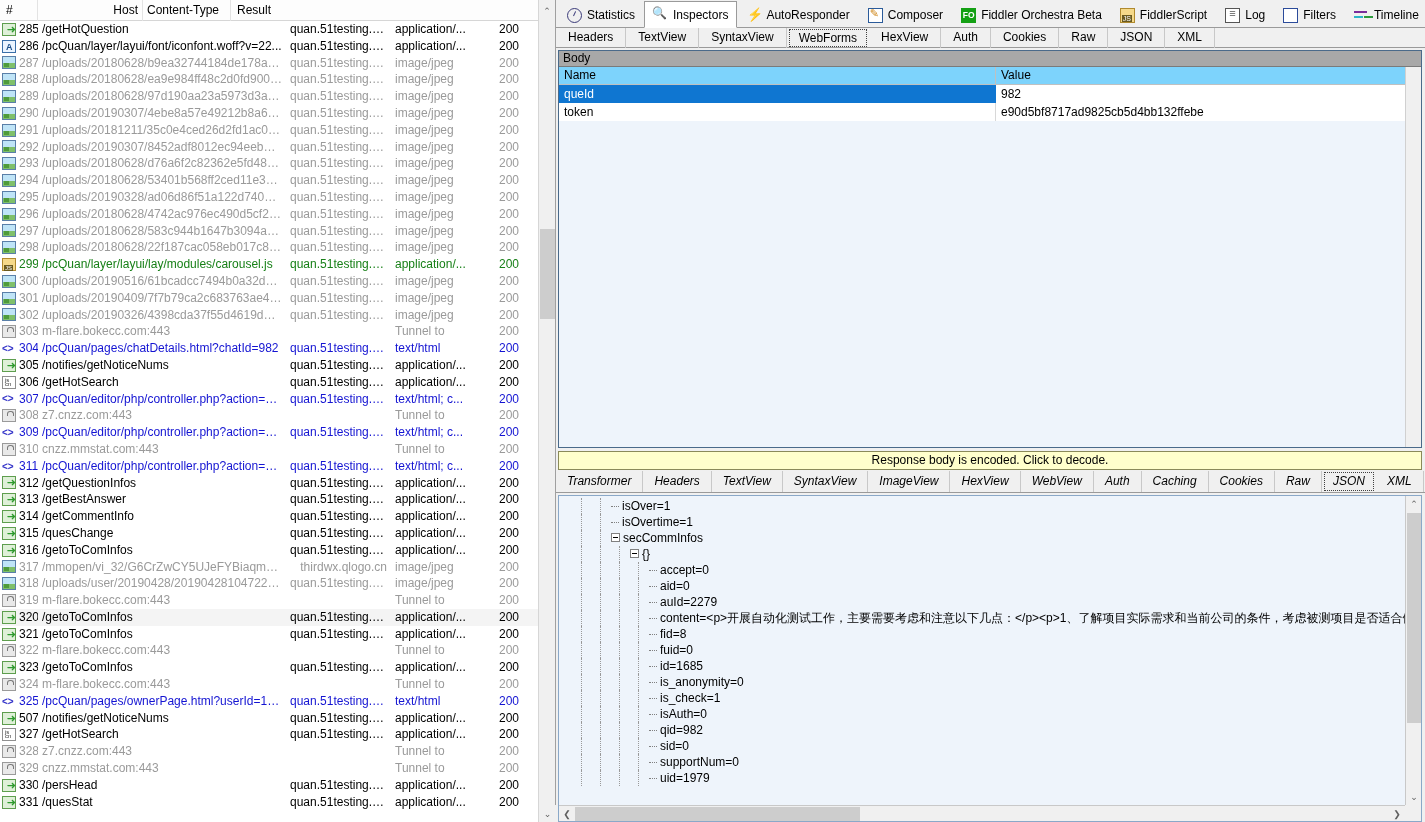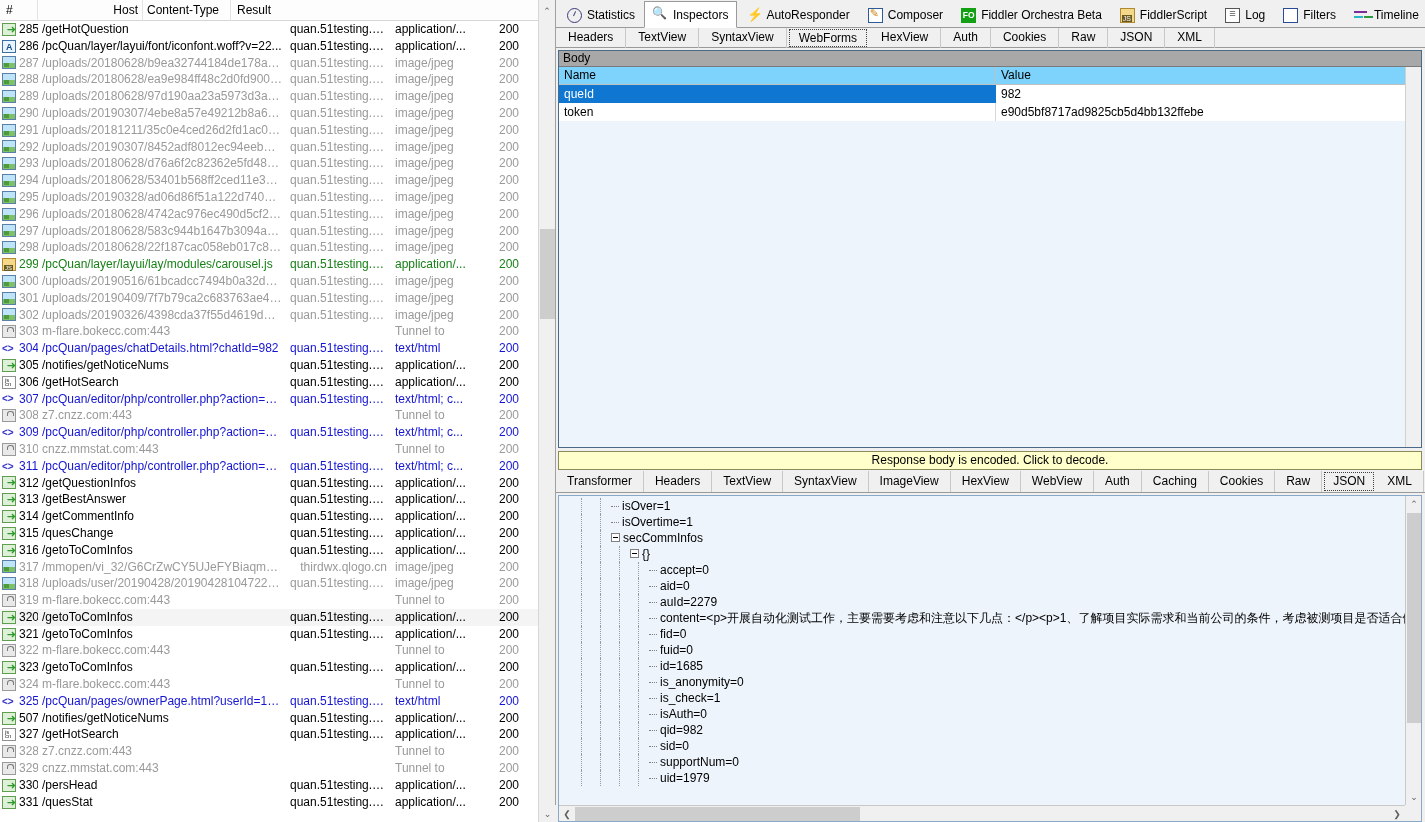--- a/index.html
+++ b/index.html
@@ -210,20 +210,21 @@
     display: flex; align-items: center;
     background: #f0f0f0;
     border-bottom: 1px solid #9a9a9a;
     margin-top: 2px;
   }
   .low-tab {
     height: 21px; line-height: 20px; padding: 0 11px;
     font-size: 12px; color: #000;
     border-right: 1px solid #c8c8c8;
     white-space: nowrap;
+    font-style: italic;
   }
   .low-tab.sel {
     border: 1px dotted #404040;
     height: 19px; line-height: 17px; margin: 0 2px; padding: 0 8px;
   }
 
   
   .json-pane {
     flex: 1 1 auto;
     background: #eef4fb;
@@ -950,21 +951,21 @@
             <div class="jspacer" style="width: 22px;"></div>
             <div class="jguide"></div>
             <div class="jspacer" style="width: 18px;"></div>
             <div class="jguide"></div>
             <div class="jspacer" style="width: 18px;"></div>
             <div class="jguide"></div>
             <div class="jspacer" style="width: 18px;"></div>
             <div class="jguide"></div>
             <div class="jspacer" style="width: 10px;"></div>
             <div class="jdash"></div>
-            <div class="jlabel">fid=0</div>
+            <div class="jlabel">fid=8</div>
           </div>
           <div class="jrow">
             <div class="jspacer" style="width: 22px;"></div>
             <div class="jguide"></div>
             <div class="jspacer" style="width: 18px;"></div>
             <div class="jguide"></div>
             <div class="jspacer" style="width: 18px;"></div>
             <div class="jguide"></div>
             <div class="jspacer" style="width: 18px;"></div>
             <div class="jguide"></div>

